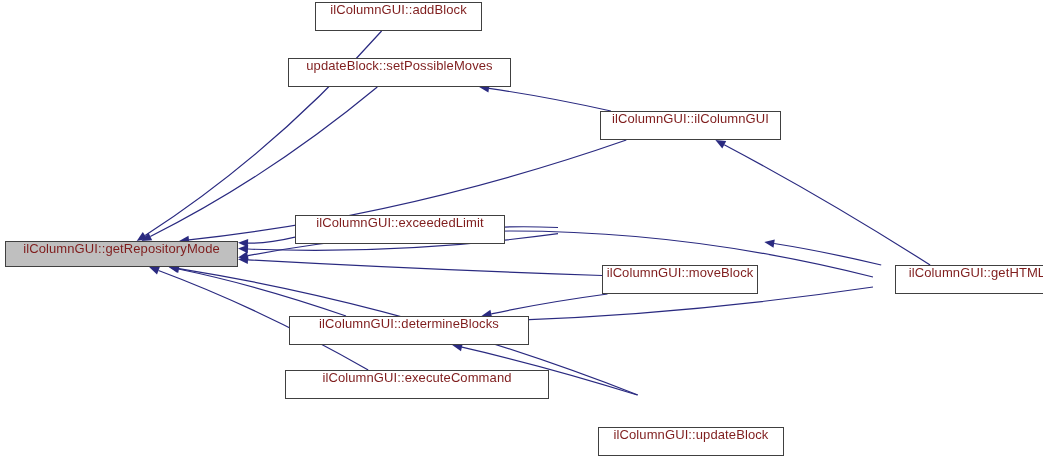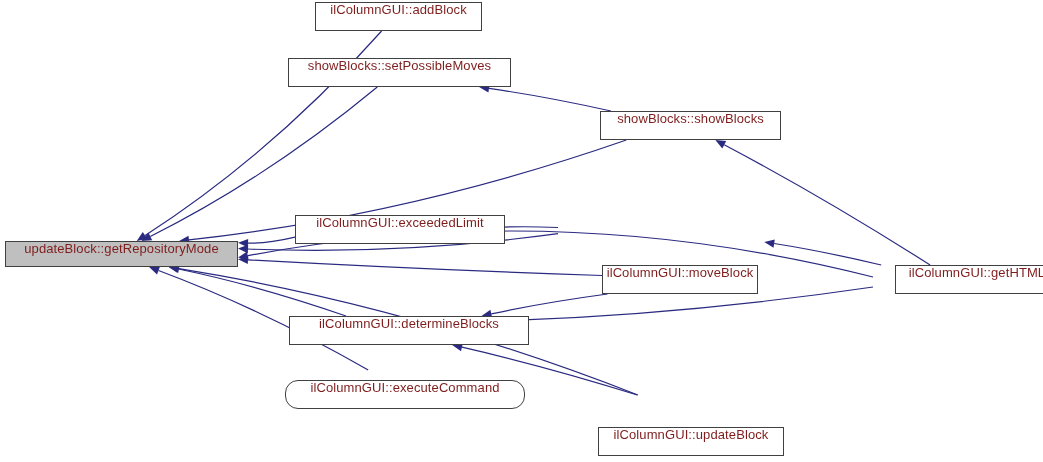--- a/index.html
+++ b/index.html
@@ -84,42 +84,42 @@
       <path d="M 881.2 265.0 Q 823.2 251.2 774.1 243.5" fill="none" stroke="#2a2a80" stroke-width="1.2"></path>
       <polygon points="764.3,242.0 774.8,239.4 773.5,247.7" fill="#2a2a80"></polygon>
       <path d="M 607.5 294.0 Q 544.1 302.5 491.3 313.9" fill="none" stroke="#2a2a80" stroke-width="1.2"></path>
       <polygon points="481.5,316.0 490.4,309.8 492.2,318.0" fill="#2a2a80"></polygon>
       <path d="M 873.0 287.0 Q 691.4 313.7 518.0 320.1" fill="none" stroke="#2a2a80" stroke-width="1.2"></path>
       <polygon points="508.0,320.5 517.8,315.9 518.1,324.3" fill="#2a2a80"></polygon>
       <path d="M 637.3 395.0 Q 545.8 366.3 461.9 347.2" fill="none" stroke="#2a2a80" stroke-width="1.2"></path>
       <polygon points="452.2,345.0 462.9,343.1 461.0,351.3" fill="#2a2a80"></polygon>
     </svg>
 <div class="node current" style="left: 5px; top: 241px; width: 233px; height: 26px;">
-      <span class="node-label">updateBlock::getRepositoryMode</span>
+      <span class="node-label">ilColumnGUI::getRepositoryMode</span>
     </div>
     <div class="node" style="left: 315px; top: 2px; width: 167px; height: 29px;">
       <span class="node-label">ilColumnGUI::addBlock</span>
     </div>
     <div class="node" style="left: 288px; top: 58px; width: 223px; height: 29px;">
-      <span class="node-label">showBlocks::setPossibleMoves</span>
+      <span class="node-label">updateBlock::setPossibleMoves</span>
     </div>
     <div class="node" style="left: 600px; top: 111px; width: 181px; height: 29px;">
-      <span class="node-label">showBlocks::showBlocks</span>
+      <span class="node-label">ilColumnGUI::ilColumnGUI</span>
     </div>
     <div class="node" style="left: 295px; top: 215px; width: 210px; height: 29px;">
       <span class="node-label">ilColumnGUI::exceededLimit</span>
     </div>
     <div class="node" style="left: 602px; top: 265px; width: 156px; height: 29px;">
       <span class="node-label">ilColumnGUI::moveBlock</span>
     </div>
     <div class="node" style="left: 873px; top: 265px; width: 164px; height: 29px; margin-left: 22px;">
       <span class="node-label">ilColumnGUI::getHTML</span>
     </div>
     <div class="node" style="left: 289px; top: 316px; width: 240px; height: 29px;">
       <span class="node-label">ilColumnGUI::determineBlocks</span>
     </div>
-    <div class="node" style="left: 285px; top: 380px; width: 240px; height: 29px; border-radius: 13px;">
+    <div class="node" style="left: 285px; top: 370px; width: 264px; height: 29px;">
       <span class="node-label">ilColumnGUI::executeCommand</span>
     </div>
     <div class="node" style="left: 598px; top: 395px; width: 186px; height: 29px; margin-top: 32px;">
       <span class="node-label">ilColumnGUI::updateBlock</span>
     </div>
   </div>
 
 </body></html>

